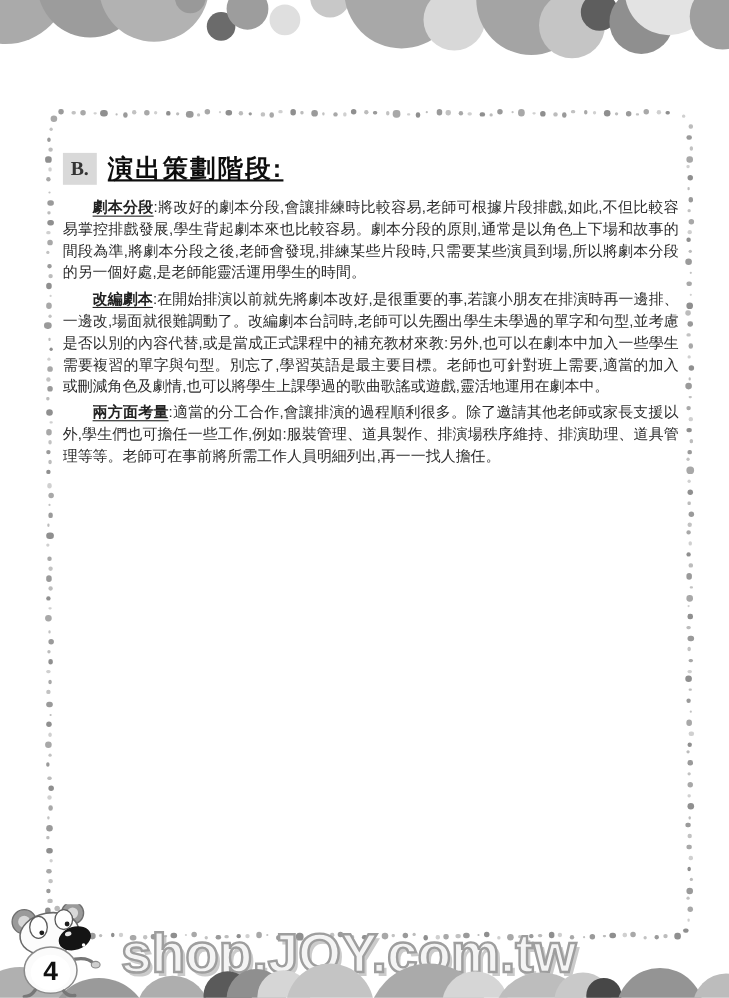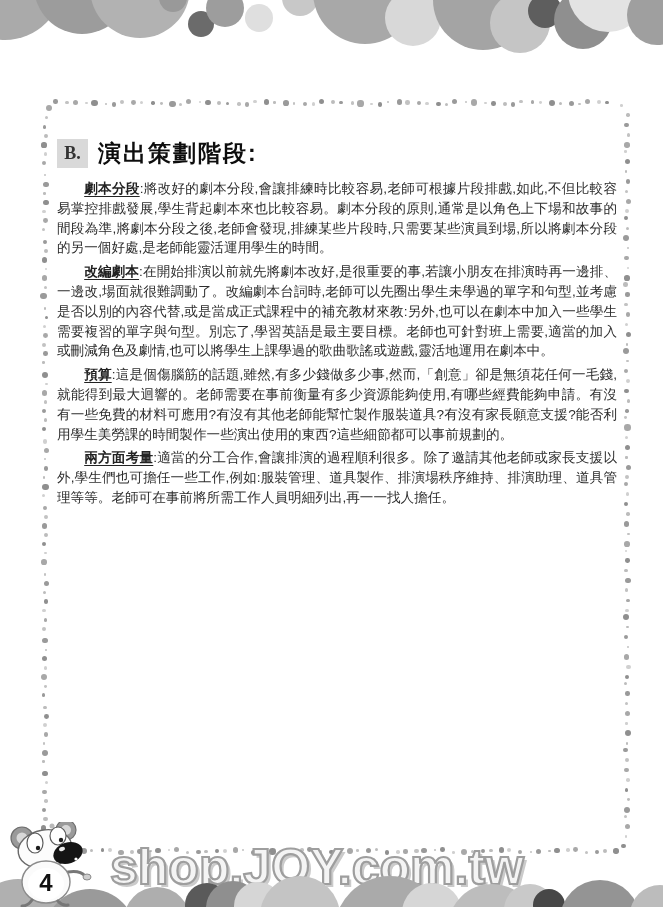--- a/index.html
+++ b/index.html
@@ -19,21 +19,21 @@
     overflow:hidden;z-index:4;color:#2d2d2d;
   }
   .headrow{display:flex;align-items:center;gap:10px;margin:2px 0 10px 0;}
   .b-box{
     background:#d9d9d9;color:#333;width:31px;height:29px;
     display:flex;align-items:center;justify-content:center;
     font-family:"Liberation Serif","DejaVu Serif",serif;
     font-size:18px;font-weight:bold;flex:0 0 auto;
   }
   .sec-title{
-    font-size:23px;font-weight:900;color:#0d0d0d;letter-spacing:2px;
+    font-size:23px;font-weight:900;color:#0d0d0d;letter-spacing:2px;text-decoration:underline;
   }
   .para{
     margin:0 0 4px 0;font-size:13.6px;line-height:19.8px;
     text-align:justify;text-indent:2em;color:#2d2d2d;
   }
   .phead{
     font-weight:bold;text-decoration:underline;text-underline-offset:3px;color:#222;
   }
   
   .watermark{
@@ -366,21 +366,20 @@
   </div>
 
 <div class="content">
   <div class="headrow">
     <div class="b-box">B.</div>
     <div class="sec-title">演出策劃階段:</div>
   </div>
   <div id="paragraphs">
       <p class="para"><span class="phead">劇本分段</span>:將改好的劇本分段,會讓排練時比較容易,老師可根據片段排戲,如此,不但比較容易掌控排戲發展,學生背起劇本來也比較容易。劇本分段的原則,通常是以角色上下場和故事的間段為準,將劇本分段之後,老師會發現,排練某些片段時,只需要某些演員到場,所以將劇本分段的另一個好處,是老師能靈活運用學生的時間。</p>
       <p class="para"><span class="phead">改編劇本</span>:在開始排演以前就先將劇本改好,是很重要的事,若讓小朋友在排演時再一邊排、一邊改,場面就很難調動了。改編劇本台詞時,老師可以先圈出學生未學過的單字和句型,並考慮是否以別的內容代替,或是當成正式課程中的補充教材來教:另外,也可以在劇本中加入一些學生需要複習的單字與句型。別忘了,學習英語是最主要目標。老師也可針對班上需要,適當的加入或刪減角色及劇情,也可以將學生上課學過的歌曲歌謠或遊戲,靈活地運用在劇本中。</p>
-      <p class="para"><span class="phead">預算</span>:這是個傷腦筋的話題,雖然,有多少錢做多少事,然而,「創意」卻是無須花任何一毛錢,就能得到最大迴響的。老師需要在事前衡量有多少資源能夠使用,有哪些經費能夠申請。有沒有一些免費的材料可應用?有沒有其他老師能幫忙製作服裝道具?有沒有家長願意支援?能否利用學生美勞課的時間製作一些演出使用的東西?這些細節都可以事前規劃的。</p>
       <p class="para"><span class="phead">兩方面考量</span>:適當的分工合作,會讓排演的過程順利很多。除了邀請其他老師或家長支援以外,學生們也可擔任一些工作,例如:服裝管理、道具製作、排演場秩序維持、排演助理、道具管理等等。老師可在事前將所需工作人員明細列出,再一一找人擔任。</p>
     </div>
 </div>
 
 <div class="watermark">shop.JOY.com.tw</div>
 
 <svg class="mascot" viewBox="0 0 100 85">
 
   <circle cx="46" cy="4" r="2.5" fill="#b9b9b9"></circle>
   <circle cx="50" cy="10" r="1.8" fill="#c6c6c6"></circle>

